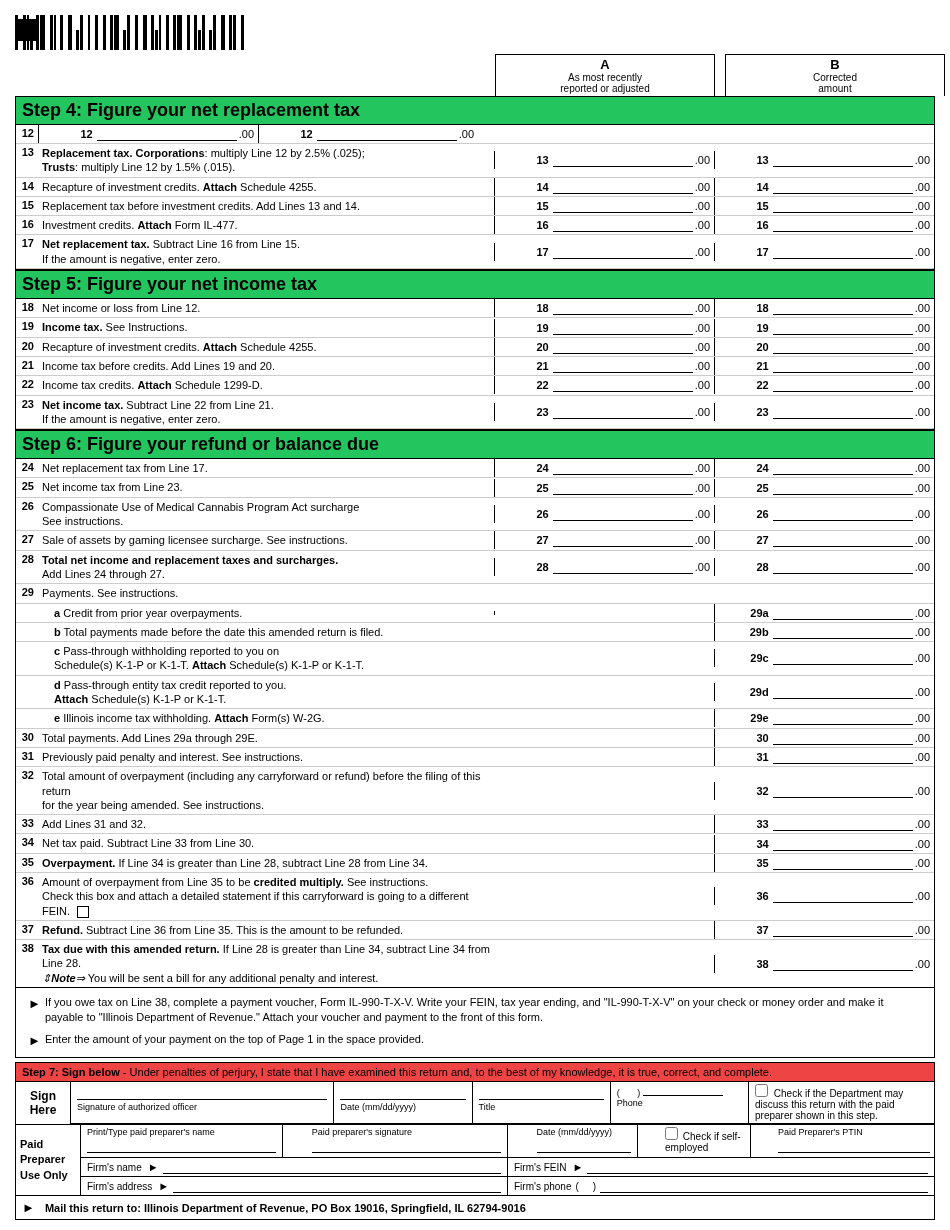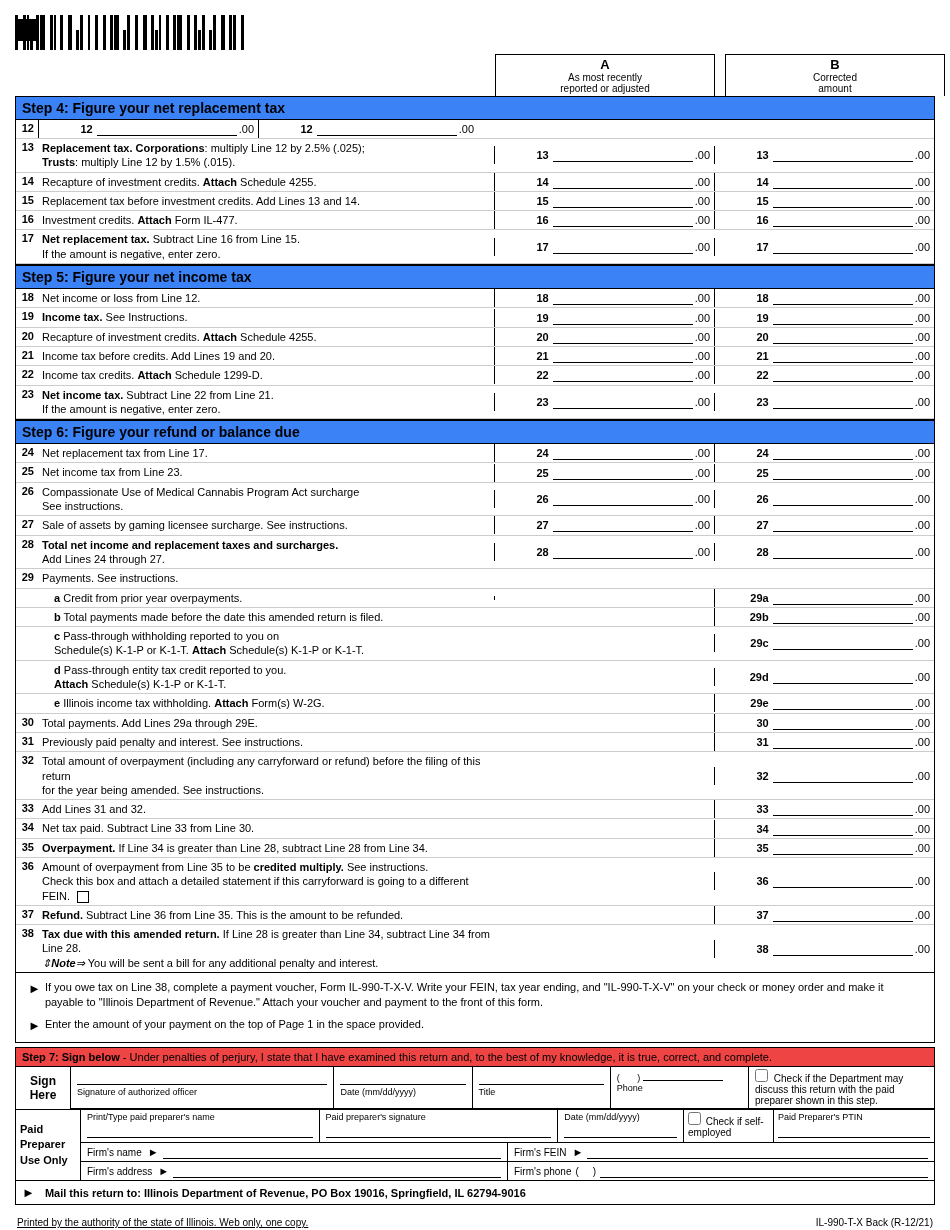--- a/index.html
+++ b/index.html
@@ -56,24 +56,24 @@
       font-size: 13px;
     }
 
     
     .form-body {
       border: 1px solid #000;
     }
 
     
     .step-header {
-      background: #3b82f6;
+      background: #22c55e;
       padding: 3px 6px;
       border-bottom: 1px solid #000;
-      font-size: 14px;
+      font-size: 18px;
       font-weight: bold;
     }
 
     .form-row {
       display: flex;
       align-items: center;
       border-bottom: 1px solid #ccc;
       min-height: 18px;
     }
     .form-row:last-child {
@@ -851,21 +851,21 @@
         </div>
       </div>
     </div>
 
     <div style="display:flex;">
       <div style="flex:0 0 65px; padding:4px; font-weight:bold; font-size:11px; line-height:1.4; border-right:1px solid #000; display:flex; align-items:center;">
         Paid<br>Preparer<br>Use Only
       </div>
       <div style="flex:1; display:flex; flex-direction:column;">
 
-        <div style="display:flex; border-bottom:1px solid #000;">
+        <div style="display:flex; border-bottom:1px solid #000;gap:23px;">
           <div style="flex:2; padding:2px 6px; border-right:1px solid #000;">
             <div style="font-size:9px;">Print/Type paid preparer's name</div>
             <div class="sign-underline"></div>
           </div>
           <div style="flex:2; padding:2px 6px; border-right:1px solid #000;">
             <div style="font-size:9px;">Paid preparer's signature</div>
             <div class="sign-underline"></div>
           </div>
           <div style="flex:1; padding:2px 6px; border-right:1px solid #000;">
             <div style="font-size:9px;">Date (mm/dd/yyyy)</div>

